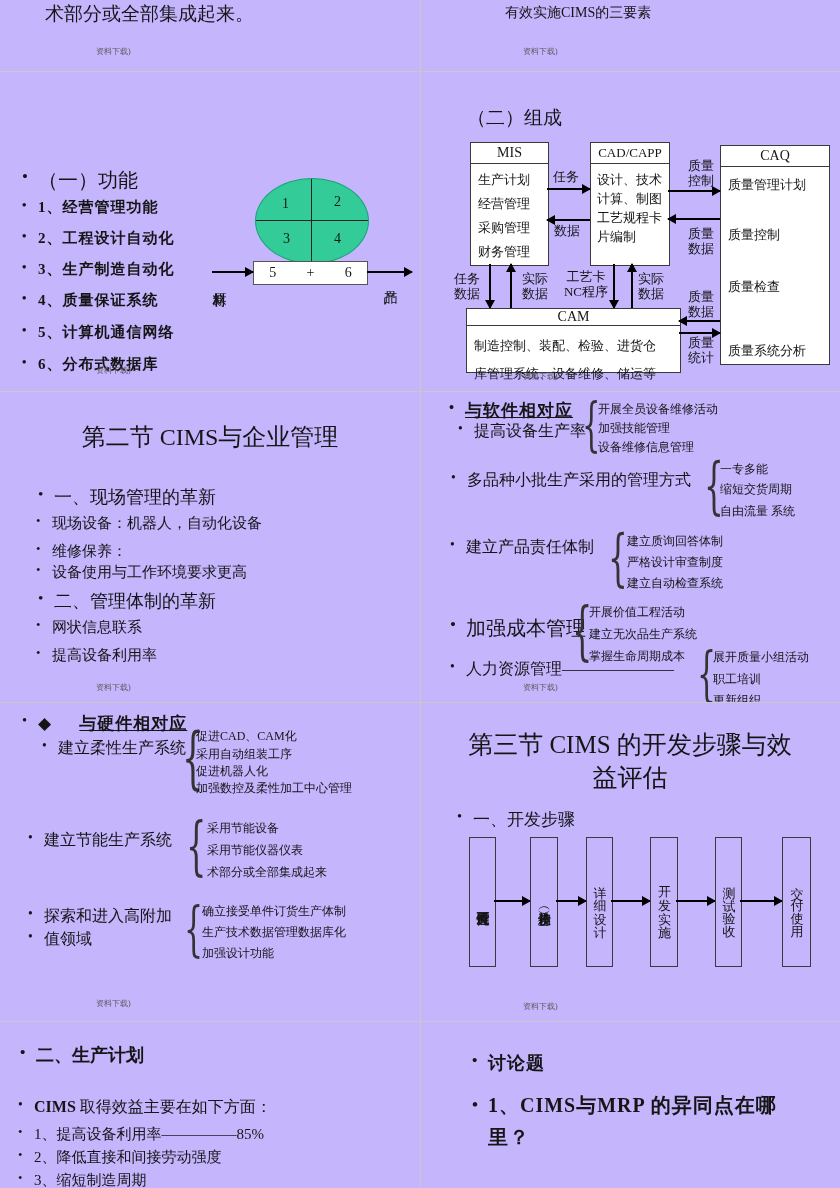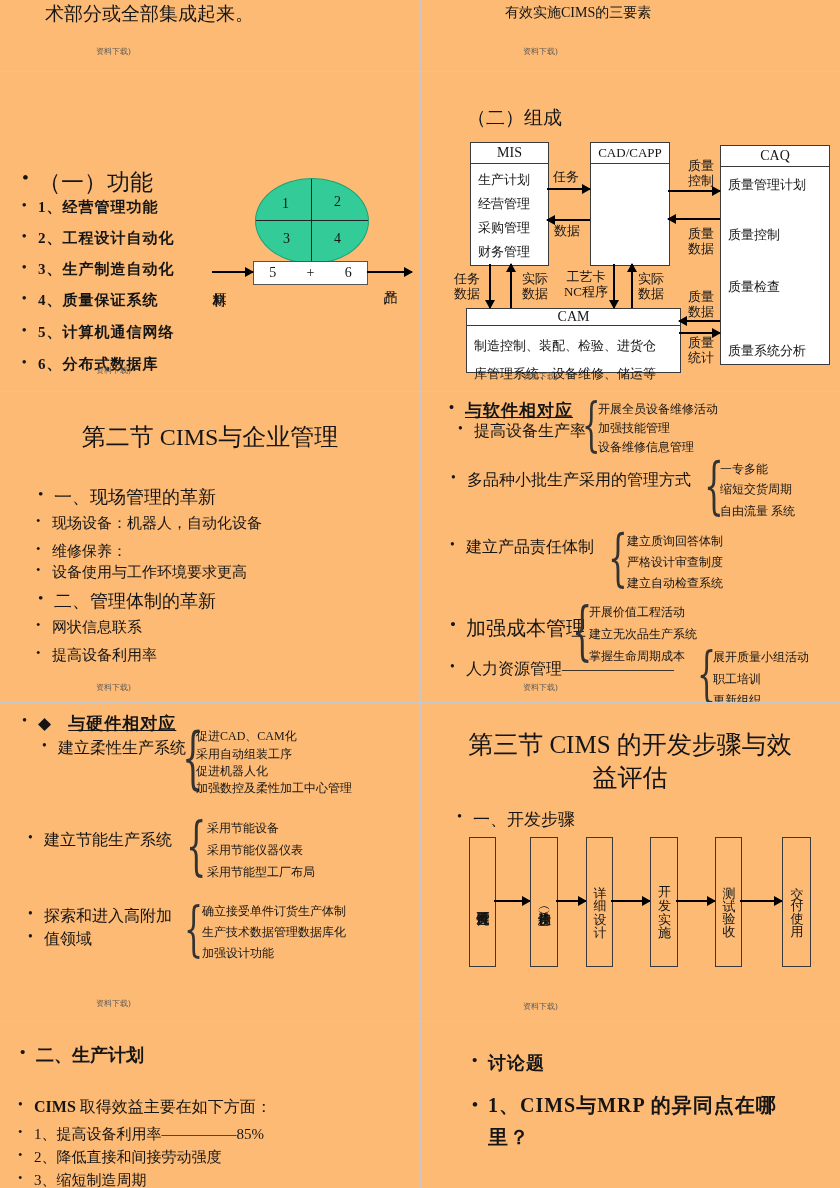--- a/index.html
+++ b/index.html
@@ -1,16 +1,16 @@
 <!DOCTYPE html>
 <html><head>
 <meta charset="utf-8">
 <style>
   html,body { margin:0; padding:0; background:#fff; }
-  #page { position:relative; width:840px; height:1188px; overflow:hidden; background:#fdba74;
+  #page { position:relative; width:840px; height:1188px; overflow:hidden; background:#c4b5fd;
           font-family:"Liberation Serif","DejaVu Serif",serif; color:#151515; }
   .cell { position:absolute; width:420px; overflow:hidden; }
   .abs  { position:absolute; }
   .pre  { white-space:pre-line; }
   .nw   { white-space:nowrap; }
   .ctr  { width:100%; text-align:center; }
   .kai  { font-weight:bold; letter-spacing:1px; }
   .wm   { position:absolute; font-size:8px; color:#5a5a5a; white-space:nowrap; }
   .li::before { content:"•"; position:absolute; left:-16px; top:0; font-size:0.85em; }
   .vtext { writing-mode:vertical-rl; text-orientation:upright; }
@@ -53,21 +53,21 @@
   <div class="cell" style="left:0;top:0;height:71px">
     <div class="abs nw" style="left:45px;top:1px;font-size:19px">术部分或全部集成起来。</div>
     <div class="wm" style="left:96px;top:46px">资料下载)</div>
   </div>
   <div class="cell" style="left:420px;top:0;height:71px">
     <div class="abs nw" style="left:85px;top:4px;font-size:14px">有效实施CIMS的三要素</div>
     <div class="wm" style="left:103px;top:46px">资料下载)</div>
   </div>
 
   <div class="cell" style="left:0;top:71px;height:320px">
-    <div class="abs li nw" style="left:38px;top:96px;font-size:23px">（一）功能</div>
+    <div class="abs li nw" style="left:38px;top:96px;font-size:20px">（一）功能</div>
     <div class="abs li nw kai" style="left:38px;top:127px;font-size:15px">1、经营管理功能</div>
     <div class="abs li nw kai" style="left:38px;top:158px;font-size:15px">2、工程设计自动化</div>
     <div class="abs li nw kai" style="left:38px;top:189px;font-size:15px">3、生产制造自动化</div>
     <div class="abs li nw kai" style="left:38px;top:220px;font-size:15px">4、质量保证系统</div>
     <div class="abs li nw kai" style="left:38px;top:252px;font-size:15px">5、计算机通信网络</div>
     <div class="abs li nw kai" style="left:38px;top:284px;font-size:15px">6、分布式数据库</div>
 
     <div class="ellipse" style="left:255px;top:107px;width:112px;height:84px;background:#33cc99">
       <div class="abs" style="left:55px;top:0;width:1px;height:84px;background:#222"></div>
       <div class="abs" style="left:0;top:41px;width:112px;height:1px;background:#222"></div>
@@ -94,20 +94,24 @@
     <div class="dbox" style="left:50px;top:71px;width:77px;height:122px">
       <div class="dhead">MIS</div>
       <div class="ditem" style="top:28px">生产计划</div>
       <div class="ditem" style="top:52px">经营管理</div>
       <div class="ditem" style="top:76px">采购管理</div>
       <div class="ditem" style="top:100px">财务管理</div>
     </div>
 
     <div class="dbox" style="left:170px;top:71px;width:78px;height:122px">
       <div class="dhead" style="font-size:13px">CAD/CAPP</div>
+      <div class="abs pre" style="left:6px;top:27px;font-size:13px;line-height:19px">设计、技术
+计算、制图
+工艺规程卡
+片编制</div>
     </div>
 
     <div class="dbox" style="left:300px;top:74px;width:108px;height:218px">
       <div class="dhead">CAQ</div>
       <div class="ditem" style="top:30px">质量管理计划</div>
       <div class="ditem" style="top:80px">质量控制</div>
       <div class="ditem" style="top:132px">质量检查</div>
       <div class="ditem" style="top:196px">质量系统分析</div>
     </div>
 
@@ -196,34 +200,34 @@
     <div class="gi" style="left:293px;top:258px">展开质量小组活动</div>
     <div class="gi" style="left:293px;top:280px">职工培训</div>
     <div class="gi" style="left:293px;top:301px">更新组织</div>
 
     <div class="wm" style="left:103px;top:291px">资料下载)</div>
   </div>
 
   <div class="cell" style="left:0;top:702px;height:319px">
     <div class="abs li nw" style="left:38px;top:10px;font-size:17px">
       <span>◆</span>
-      <span style="font-weight:bold;text-decoration:underline;letter-spacing:1px;margin-left:13px">与硬件相对应</span>
+      <span style="font-weight:bold;text-decoration:underline;letter-spacing:1px;margin-left:24px">与硬件相对应</span>
     </div>
     <div class="abs li nw" style="left:58px;top:36px;font-size:16px">建立柔性生产系统</div>
     <div class="brace" style="left:182px;top:22px;font-size:68px"></div>
     <div class="gi" style="left:196px;top:26px">促进CAD、CAM化</div>
     <div class="gi" style="left:196px;top:44px">采用自动组装工序</div>
     <div class="gi" style="left:196px;top:61px">促进机器人化</div>
     <div class="gi" style="left:196px;top:78px">加强数控及柔性加工中心管理</div>
 
     <div class="abs li nw" style="left:44px;top:128px;font-size:16px">建立节能生产系统</div>
     <div class="brace" style="left:186px;top:112px;font-size:64px"></div>
     <div class="gi" style="left:207px;top:118px">采用节能设备</div>
     <div class="gi" style="left:207px;top:140px">采用节能仪器仪表</div>
-    <div class="gi" style="left:207px;top:162px">采用节能型工厂布局</div>
+    <div class="gi" style="left:207px;top:162px">术部分或全部集成起来</div>
 
     <div class="abs li nw" style="left:44px;top:204px;font-size:16px">探索和进入高附加</div>
     <div class="abs li nw" style="left:44px;top:227px;font-size:16px">值领域</div>
     <div class="brace" style="left:184px;top:196px;font-size:60px"></div>
     <div class="gi" style="left:202px;top:201px">确立接受单件订货生产体制</div>
     <div class="gi" style="left:202px;top:222px">生产技术数据管理数据库化</div>
     <div class="gi" style="left:202px;top:243px">加强设计功能</div>
 
     <div class="wm" style="left:96px;top:296px">资料下载)</div>
   </div>

